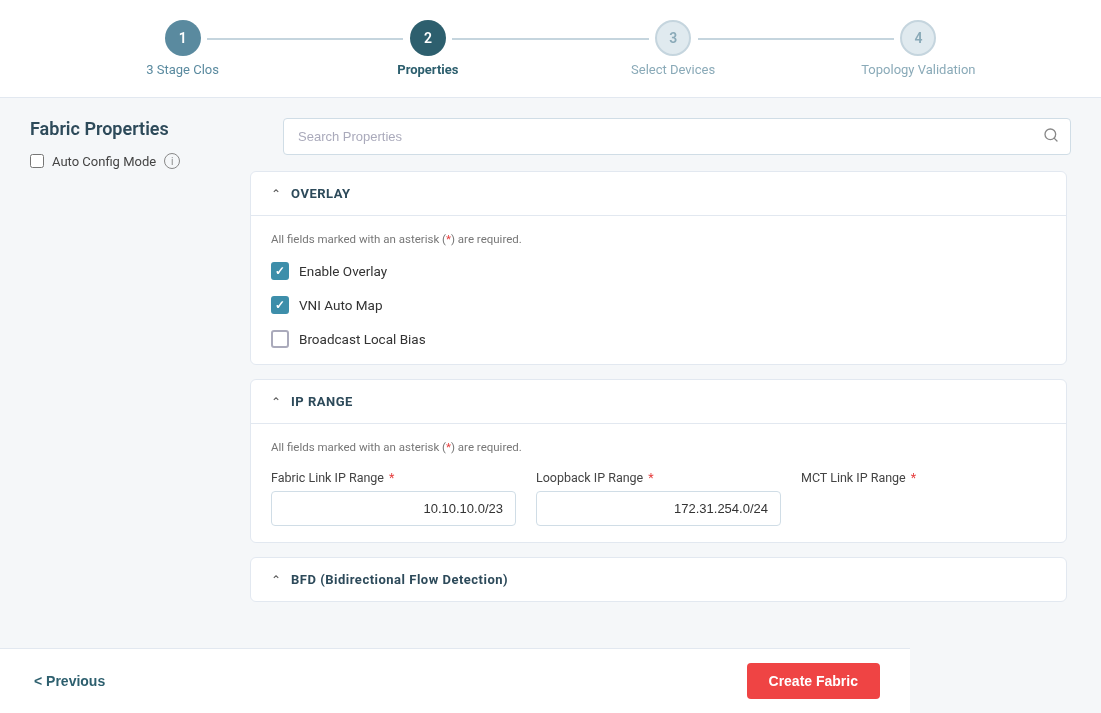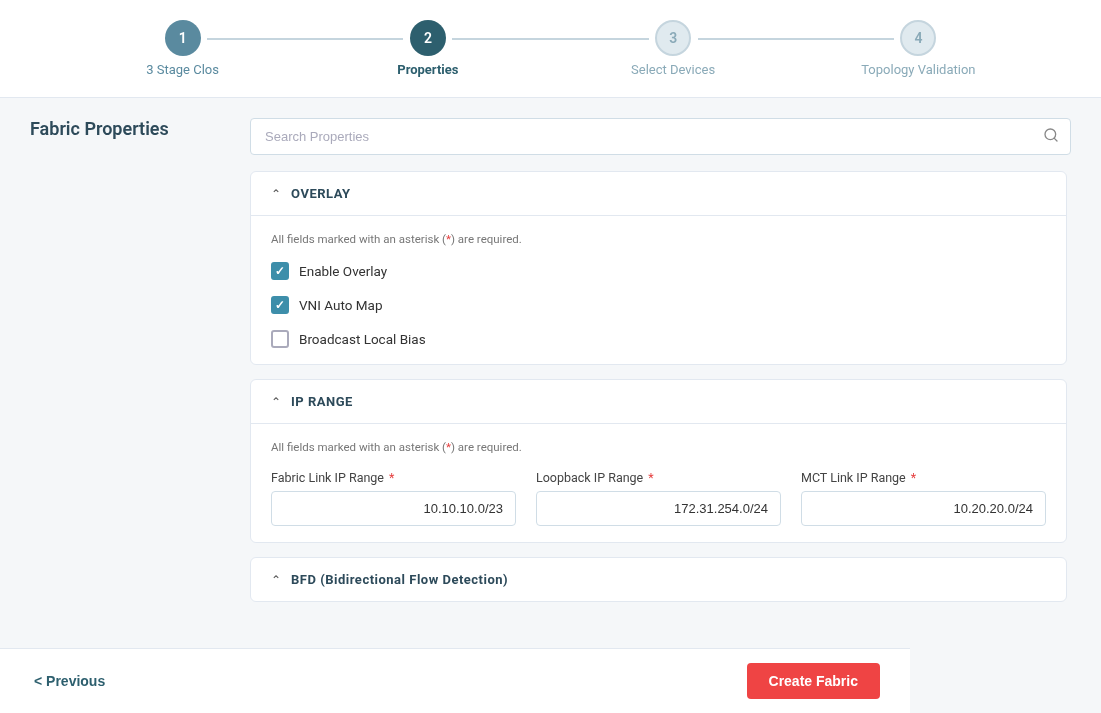--- a/index.html
+++ b/index.html
@@ -120,20 +120,21 @@
     }
 
     .right-panel {
       flex: 1;
     }
 
     
     .search-bar-container {
       position: relative;
       margin-bottom: 16px;
+      margin-left: 33px;
     }
     .search-bar-container input {
       width: 100%;
       padding: 10px 40px 10px 14px;
       border: 1px solid #d0dde6;
       border-radius: 4px;
       font-size: 13px;
       color: #555;
       background: #fff;
       outline: none;
@@ -342,20 +343,25 @@
   <div class="step-item">
     <div class="step-circle inactive">4</div>
     <span class="step-label">Topology Validation</span>
   </div>
 </div>
 
 <div class="content-area">
 
   <div class="left-panel">
     <div class="fabric-properties-title">Fabric Properties</div>
+    <div class="auto-config-row">
+      <input type="checkbox" style="">
+      <span>Auto Config Mode</span>
+      <div class="info-icon">i</div>
+    </div>
   </div>
 
   <div class="right-panel">
 
     <div class="search-bar-container">
       <input type="text" placeholder="Search Properties" style="">
       <div class="search-icon-wrap">
         <svg width="16" height="16" viewBox="0 0 24 24" fill="none" stroke="#888" stroke-width="2" stroke-linecap="round" stroke-linejoin="round">
           <circle cx="11" cy="11" r="8"></circle>
           <line x1="21" y1="21" x2="16.65" y2="16.65"></line>
@@ -414,21 +420,20 @@
               <label>
                 Loopback IP Range <span class="required-star">*</span>
               </label>
               <input type="text" value="172.31.254.0/24" style="">
             </div>
 
             <div class="field-group">
               <label>
                 MCT Link IP Range <span class="required-star">*</span>
               </label>
-              <input type="text" value="10.20.20.0/24" style="">
             </div>
 
           </div>
         </div>
       </div>
 
       <div class="bfd-section">
         <div class="section-header">
           <span class="collapse-icon">⌃</span>
           <span class="section-title">BFD (Bidirectional Flow Detection)</span>

